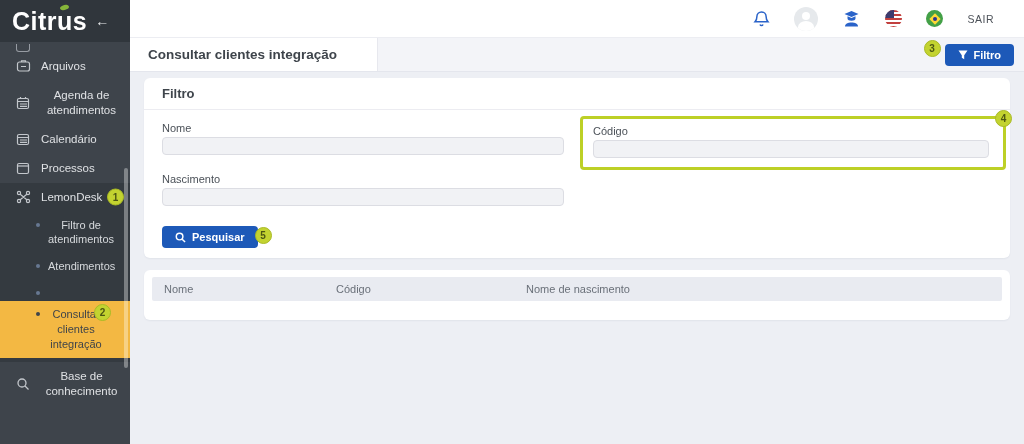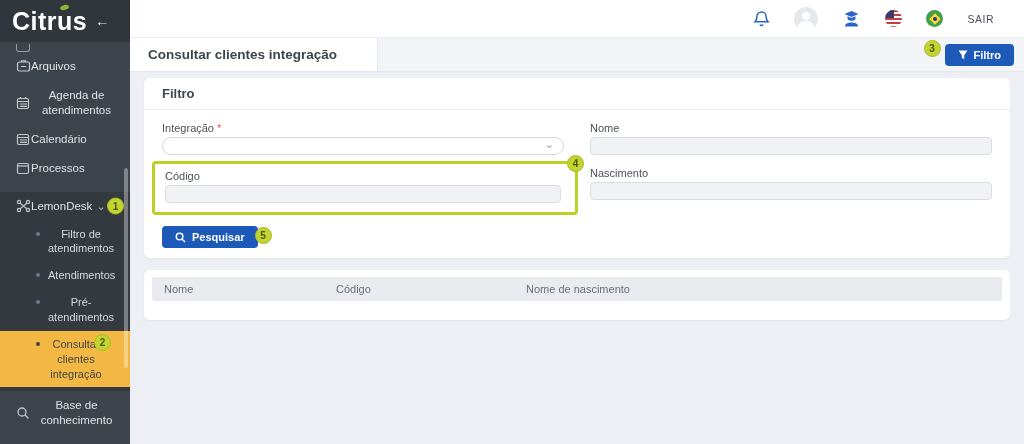--- a/index.html
+++ b/index.html
@@ -8,24 +8,24 @@
   .app { position:relative; width:1024px; height:444px; display:flex; }
 
   
   .sidebar { position:relative; width:130px; height:444px; background:#3e444b; flex:0 0 130px; overflow:hidden;text-align:center; }
   .logo-bar { height:42px; background:#30363c; display:flex; align-items:center; padding:0 10px 0 12px; position:relative; }
   .logo-text { color:#fff; font-size:25px; font-weight:bold; letter-spacing:0.5px; position:relative; }
   .leaf { position:absolute; left:60px; top:5px; width:9px; height:5px; background:#86b53a; border-radius:60% 100% 60% 100%; transform:rotate(-25deg); }
   .collapse-arrow { color:#e8eaec; font-size:14px; margin-left:8px; cursor:pointer; }
   .clip-frag { margin:2px 0 0 16px; width:14px; height:8px; border:1.5px solid #aeb3b9; border-top:none; border-radius:0 0 3px 3px; opacity:.8; }
   .nav { font-size:11.5px; color:#dfe1e4; }
-  .nav-item { display:flex; align-items:center; gap:0; padding:7px 8px 7px 15px; line-height:1.3; cursor:pointer; position:relative; }
+  .nav-item { display:flex; align-items:center; gap:10px; padding:7px 8px 7px 15px; line-height:1.3; cursor:pointer; position:relative; }
   .nav-item .ic { width:16px; flex:0 0 16px; display:flex; align-items:center; justify-content:center; color:#c3c7cc; }
   .nav-item svg { display:block; }
-  .group { background:#343a40; padding-bottom:4px;margin-top:9px; }
+  .group { background:#343a40; padding-bottom:4px; }
   .sub-item { display:flex; align-items:flex-start; gap:8px; padding:6px 26px 6px 36px; line-height:1.35; font-size:11px; color:#d6d9dc; cursor:pointer; position:relative; }
   .sub-item .dot { width:4px; height:4px; border-radius:50%; background:#7d93b5; margin-top:5px; flex:0 0 4px; opacity:.7; }
   .sub-item.active { background:#f3b843; color:#3f444a; font-weight:normal; }
   .sub-item.active .dot { background:#3f444a; opacity:1; }
   .chev { color:#aeb3b9; font-size:11px; margin-left:4px; }
   .side-scroll { position:absolute; right:2px; top:168px; width:4px; height:200px; background:rgba(255,255,255,.35); border-radius:2px; }
 
   
   .main { flex:1; display:flex; flex-direction:column; }
   .topbar { height:38px; background:#fff; border-bottom:1px solid #ecedf2; display:flex; align-items:center; justify-content:flex-end; gap:24px; padding-right:30px; }
@@ -147,21 +147,20 @@
         <div class="sub-item">
           <span class="dot"></span>
           <span>Filtro de atendimentos</span>
         </div>
         <div class="sub-item">
           <span class="dot"></span>
           <span>Atendimentos</span>
         </div>
         <div class="sub-item">
           <span class="dot"></span>
-          <span>Pré-atendimentos</span>
         </div>
         <div class="sub-item active">
           <span class="dot"></span>
           <span>Consultar clientes integração</span>
           <span class="badge abs b2">2</span>
         </div>
       </div>
 
       <div class="nav-item">
         <span class="ic">
@@ -223,26 +222,20 @@
       </div>
     </div>
 
     <div class="content">
 
       <section class="card">
         <div class="panel-head">Filtro</div>
         <div class="form">
           <div class="grid">
 
-            <div class="fld">
-              <label><span>Integração</span> <span class="req">*</span></label>
-              <div class="sel">
-                <span class="sel-chev">⌄</span>
-              </div>
-            </div>
 
             <div class="fld">
               <label>Nome</label>
               <div class="inp"></div>
             </div>
 
             <div class="fld">
               <div class="hl-wrap">
                 <label>Código</label>
                 <div class="inp"></div>

